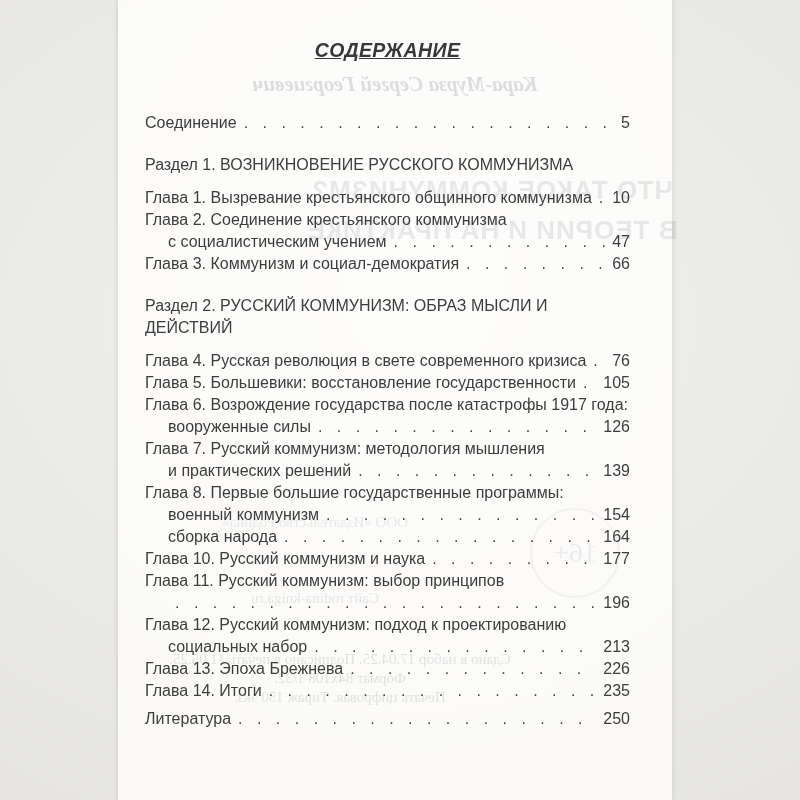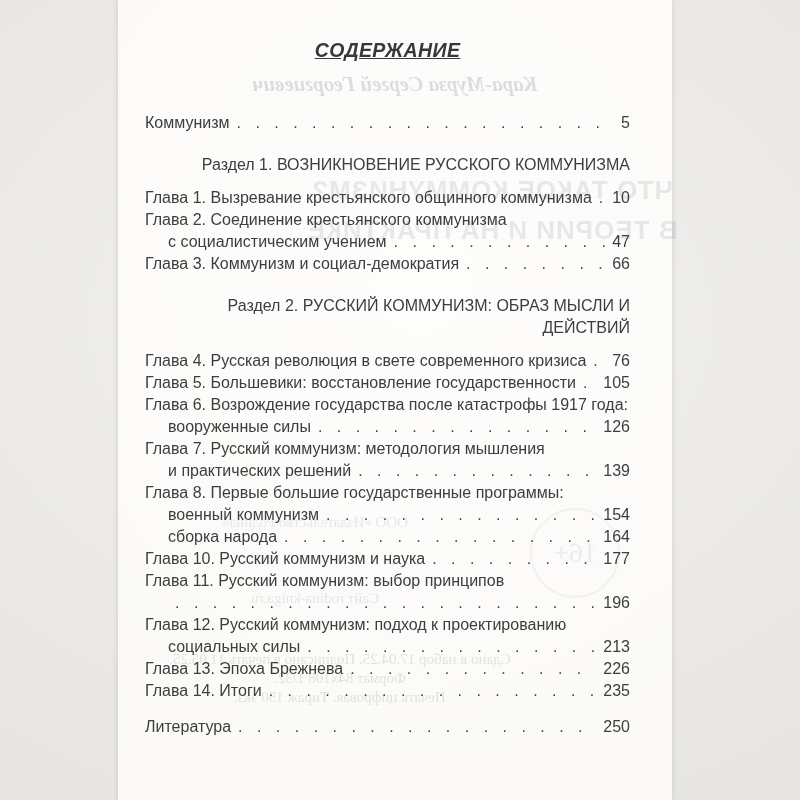--- a/index.html
+++ b/index.html
@@ -50,26 +50,26 @@
     letter-spacing: 5px;
     margin-left: 7px;
     color: #454545;
   }
   .row .dots::after {
     content: ". . . . . . . . . . . . . . . . . . . . . . . . . . . . . . . . . . . . . . . . . . . . . . . . . .";
   }
   .row .pg { margin-left: 7px; white-space: nowrap; }
   .row.cont { padding-left: 23px; }
   .section {
-    text-align: right;
+    text-align: left;
     line-height: 22px;
     margin: 20px 0 11px 0;
     color: #3d3d3d;
   }
-  .entry.gap-before { margin-top: 14px; }
+  .entry.gap-before { margin-top: 6px; }
   
   .bleed {
     position: absolute;
     transform: scaleX(-1);
     color: #6e6e80;
     filter: blur(0.7px);
     white-space: nowrap;
     z-index: 1;
     pointer-events: none;
   }
@@ -147,21 +147,21 @@
       <span>Сдано в набор 17.04.25. Подписано в печать 11.05.25.</span><br>
       <span>Формат 84х108 1/32.</span><br>
       <span>Печать цифровая. Тираж 150 экз.</span>
     </div>
 
     <div class="content">
       <h1 class="toc-title">СОДЕРЖАНИЕ</h1>
       <div class="toc" id="toc">
           <div class="entry">
             <div class="row">
-              <span class="t">Коммунизм</span>
+              <span class="t">Соединение</span>
               <span class="dots"></span>
               <span class="pg">5</span>
             </div>
           </div>
           <div class="section">Раздел 1. ВОЗНИКНОВЕНИЕ РУССКОГО КОММУНИЗМА</div>
           <div class="entry">
             <div class="row">
               <span class="t">Глава 1. Вызревание крестьянского общинного коммунизма</span>
               <span class="dots"></span>
               <span class="pg">10</span>
@@ -250,21 +250,21 @@
             <div class="row cont">
               <span class="dots"></span>
               <span class="pg">196</span>
             </div>
           </div>
           <div class="entry">
             <div class="row">
               <span class="t">Глава 12. Русский коммунизм: подход к проектированию</span>
             </div>
             <div class="row cont">
-              <span class="t">социальных силы</span>
+              <span class="t">социальных набор</span>
               <span class="dots"></span>
               <span class="pg">213</span>
             </div>
           </div>
           <div class="entry">
             <div class="row">
               <span class="t">Глава 13. Эпоха Брежнева</span>
               <span class="dots"></span>
               <span class="pg">226</span>
             </div>

